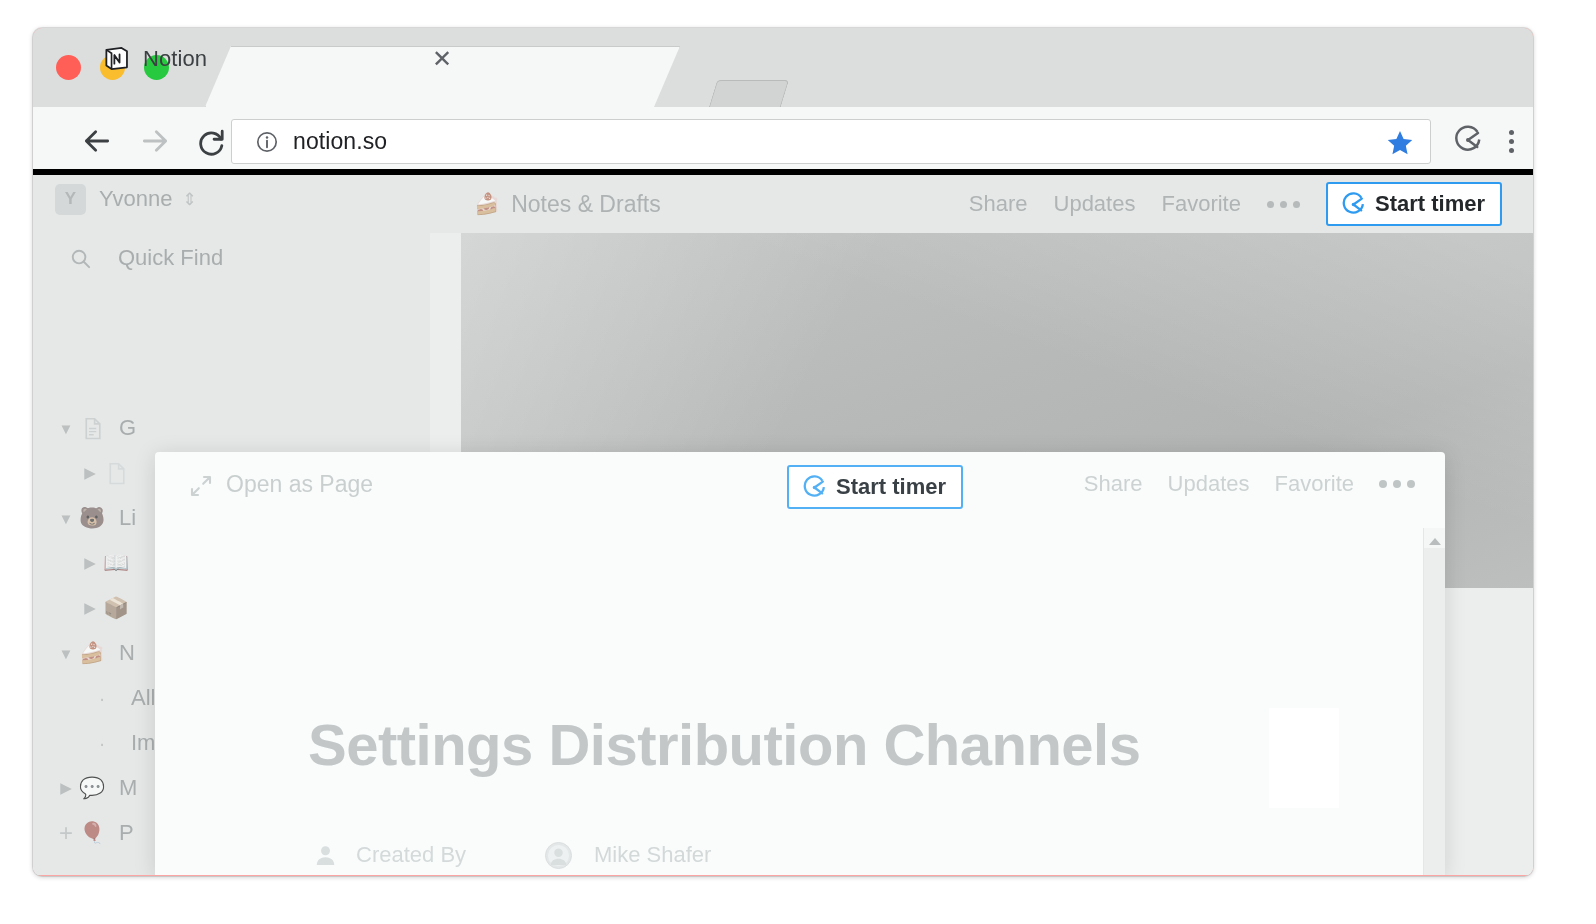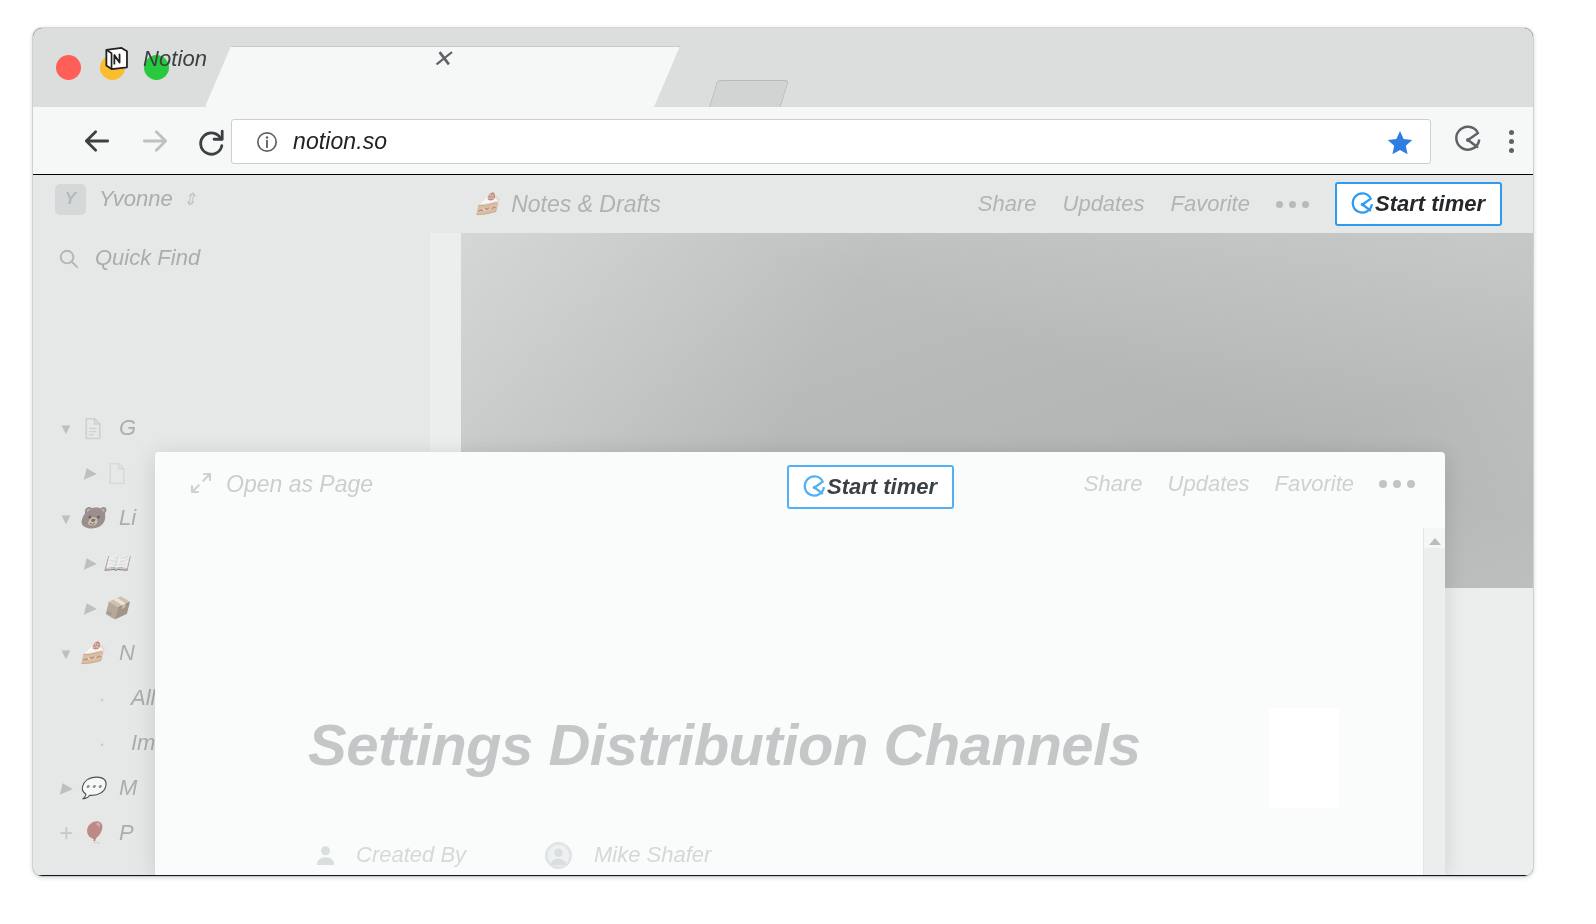--- a/index.html
+++ b/index.html
@@ -8,25 +8,24 @@
     background: #ffffff;
     font-family: "Liberation Sans", sans-serif;
     overflow: hidden;
   }
 
   
   #browser-window {
     position: absolute;
     left: 33px; top: 28px;
     width: 1500px; height: 848px;
-    background: #0f172a;
+    background: #fca5a5;
     border-radius: 9px;
     box-shadow: 0 1px 5px rgba(0,0,0,0.22), 0 0 0 1px rgba(0,0,0,0.10);
     overflow: hidden;
-    font-style: italic;
   }
 
   
   #tab-strip {
     position: relative;
     height: 79px;
     background: #dcdedd;
   }
   #traffic-lights {
     position: absolute; left: 23px; top: 27px;
@@ -74,21 +73,21 @@
     border-bottom: none;
     border-top-left-radius: 4px; border-top-right-radius: 4px;
     transform: skewX(-17deg);
   }
 
   
   #toolbar {
     position: relative;
     height: 68px;
     background: #f6f7f7;
-    border-bottom: 1px solid #000000;
+    border-bottom: 6px solid #000000;
   }
   .nav-btn {
     position: absolute; top: 14px;
     width: 40px; height: 40px;
     display: flex; align-items: center; justify-content: center;
   }
   #back-button    { left: 44px; }
   #forward-button { left: 102px; }
   #reload-button  { left: 158px; }
 
@@ -189,21 +188,21 @@
   #breadcrumb .emoji { margin-right: 11px; }
   #topbar-actions {
     margin-left: auto; display: flex; align-items: center;
     gap: 26px; padding-right: 31px;
     font-size: 22px; color: #b0b4b4;
   }
   .dots3 { display: flex; gap: 6px; align-items: center; }
   .dots3 i { width: 7px; height: 7px; border-radius: 50%; background: #b6baba; display: block; }
 
   .timer-btn {
-    display: flex; align-items: center; 
+    display: flex; align-items: center; gap: 9px;
     background: #ffffff;
     border: 2px solid #2e9bf0;
     border-radius: 3px;
     padding: 7px 15px 7px 13px;
     font-size: 22px; font-weight: bold; color: #25282b;
     white-space: nowrap;
   }
 
   
   #peek-modal {
@@ -213,21 +212,21 @@
     background: #fafcfc;
     border-radius: 4px 4px 0 0;
     box-shadow: 0 3px 22px rgba(0,0,0,0.13);
     overflow: hidden;
   }
   #peek-header {
     position: relative; height: 64px;
     display: flex; align-items: center;
   }
   #open-as-page {
-    display: flex; align-items: flex-start; gap: 13px;
+    display: flex; align-items: flex-end; gap: 13px;
     margin-left: 34px;
     font-size: 23px; color: #c9cfcf;
   }
   #peek-timer-wrap {
     position: absolute; left: 632px; top: 13px;
   }
   #peek-timer-wrap .timer-btn {
     border-color: #54b0f4; color: #3a4146;
   }
   #peek-actions {
@@ -364,21 +363,21 @@
   <div id="notion-app">
 
     <div id="notion-sidebar">
 
       <div class="sb-row" style="top:9px;left:22px;">
         <span id="workspace-avatar">Y</span>
         <span>Yvonne</span>
         <span style="margin-left:10px;font-size:17px;color:#c0c4c4;">⇕</span>
       </div>
 
-      <div class="sb-row" style="top:68px;left:20px;">
+      <div class="sb-row" style="top:68px;left:32px;gap:11px;">
         <span class="sb-icon">
           <svg width="23" height="23" viewBox="0 0 24 24">
               <circle cx="10.5" cy="10.5" r="6.6" fill="none" stroke="#b3b7b7" stroke-width="2"></circle>
               <path d="M15.4 15.4 L21 21" stroke="#b3b7b7" stroke-width="2" stroke-linecap="round"></path>
             </svg>
         </span>
         <span>Quick Find</span>
       </div>
 
 

